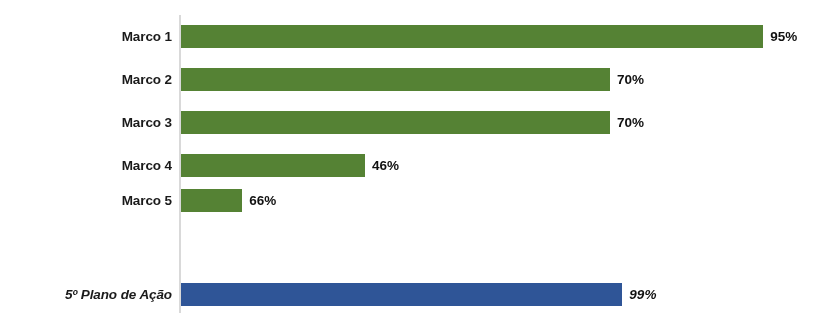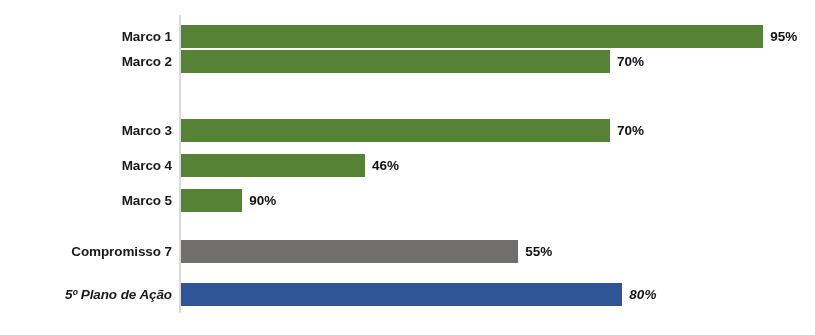--- a/index.html
+++ b/index.html
@@ -82,61 +82,54 @@
     <div id="category-axis-line" style="background: rgb(217, 217, 217);"></div>
 
     <div class="bar-row" style="top:15px;">
       <div class="cat-label">Marco 1</div>
       <div class="bar-wrap">
         <span class="bar" style="width: 582.35px; background: rgb(85, 130, 52);"></span>
         <span class="bar-value">95%</span>
       </div>
     </div>
 
-    <div class="bar-row" style="top:40px;">
+    <div class="bar-row" style="top:58px;">
       <div class="cat-label">Marco 2</div>
       <div class="bar-wrap">
         <span class="bar" style="width: 429.1px; background: rgb(85, 130, 52);"></span>
         <span class="bar-value">70%</span>
       </div>
     </div>
 
-    <div class="bar-row" style="top:109px;">
+    <div class="bar-row" style="top:101px;">
       <div class="cat-label">Marco 3</div>
       <div class="bar-wrap">
         <span class="bar" style="width: 429.1px; background: rgb(85, 130, 52);"></span>
         <span class="bar-value">70%</span>
       </div>
     </div>
 
     <div class="bar-row" style="top:144px;">
       <div class="cat-label">Marco 4</div>
       <div class="bar-wrap">
         <span class="bar" style="width: 183.9px; background: rgb(85, 130, 52);"></span>
         <span class="bar-value">46%</span>
       </div>
     </div>
 
     <div class="bar-row" style="top:179px;">
       <div class="cat-label">Marco 5</div>
       <div class="bar-wrap">
         <span class="bar" style="width: 61.3px; background: rgb(85, 130, 52);"></span>
-        <span class="bar-value">90%</span>
+        <span class="bar-value">66%</span>
       </div>
     </div>
 
-    <div class="bar-row" style="top:230px;">
-      <div class="cat-label">Compromisso 7</div>
-      <div class="bar-wrap">
-        <span class="bar" style="width: 337.15px; background: rgb(112, 111, 110);"></span>
-        <span class="bar-value">55%</span>
-      </div>
-    </div>
 
     <div class="bar-row" style="top:273px;font-style:italic;">
       <div class="cat-label">5º Plano de Ação</div>
       <div class="bar-wrap">
         <span class="bar" style="width: 441.36px; background: rgb(47, 85, 151);"></span>
-        <span class="bar-value">80%</span>
+        <span class="bar-value">99%</span>
       </div>
     </div>
   </div>
 </div>
 
 </body></html>

